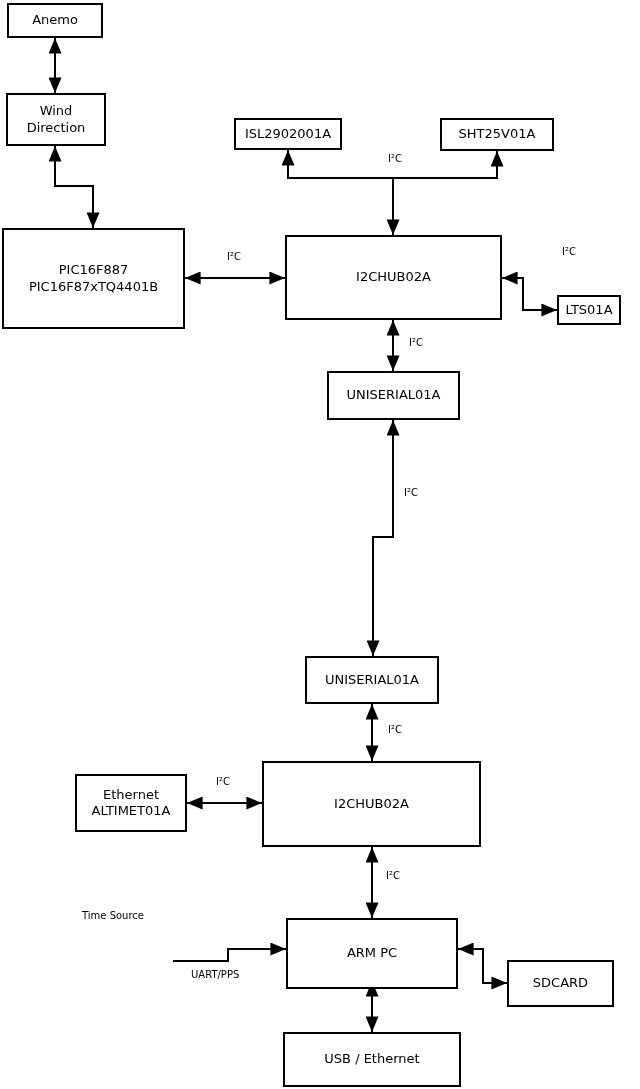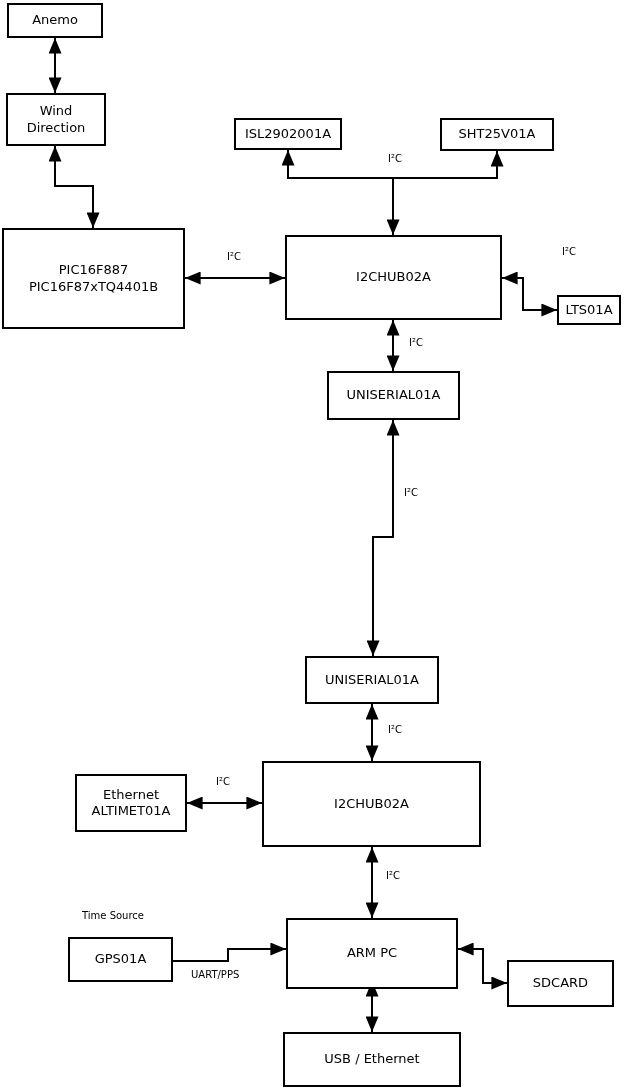--- a/index.html
+++ b/index.html
@@ -68,21 +68,20 @@
 PIC16F87xTQ4401B</div>
   <div class="node" style="left:234px;top:118px;width:108px;height:32px">ISL2902001A</div>
   <div class="node" style="left:440px;top:118px;width:114px;height:33px">SHT25V01A</div>
   <div class="node" style="left:285px;top:235px;width:217px;height:85px">I2CHUB02A</div>
   <div class="node" style="left:557px;top:295px;width:64px;height:30px">LTS01A</div>
   <div class="node" style="left:327px;top:371px;width:133px;height:49px">UNISERIAL01A</div>
   <div class="node" style="left:305px;top:656px;width:134px;height:48px">UNISERIAL01A</div>
   <div class="node" style="left:75px;top:774px;width:112px;height:58px">Ethernet
 ALTIMET01A</div>
   <div class="node" style="left:262px;top:761px;width:219px;height:86px">I2CHUB02A</div>
-  <div class="node" style="left:68px;top:937px;width:105px;height:45px">GPS01A</div>
   <div class="node" style="left:286px;top:918px;width:172px;height:71px">ARM PC</div>
   <div class="node" style="left:507px;top:960px;width:107px;height:47px">SDCARD</div>
   <div class="node" style="left:283px;top:1032px;width:178px;height:55px">USB / Ethernet</div>
 
   <span class="lbl" style="left:388px;top:153px">I²C</span>
   <span class="lbl" style="left:227px;top:251px">I²C</span>
   <span class="lbl" style="left:562px;top:246px">I²C</span>
   <span class="lbl" style="left:409px;top:337px">I²C</span>
   <span class="lbl" style="left:404px;top:487px">I²C</span>
   <span class="lbl" style="left:388px;top:724px">I²C</span>

